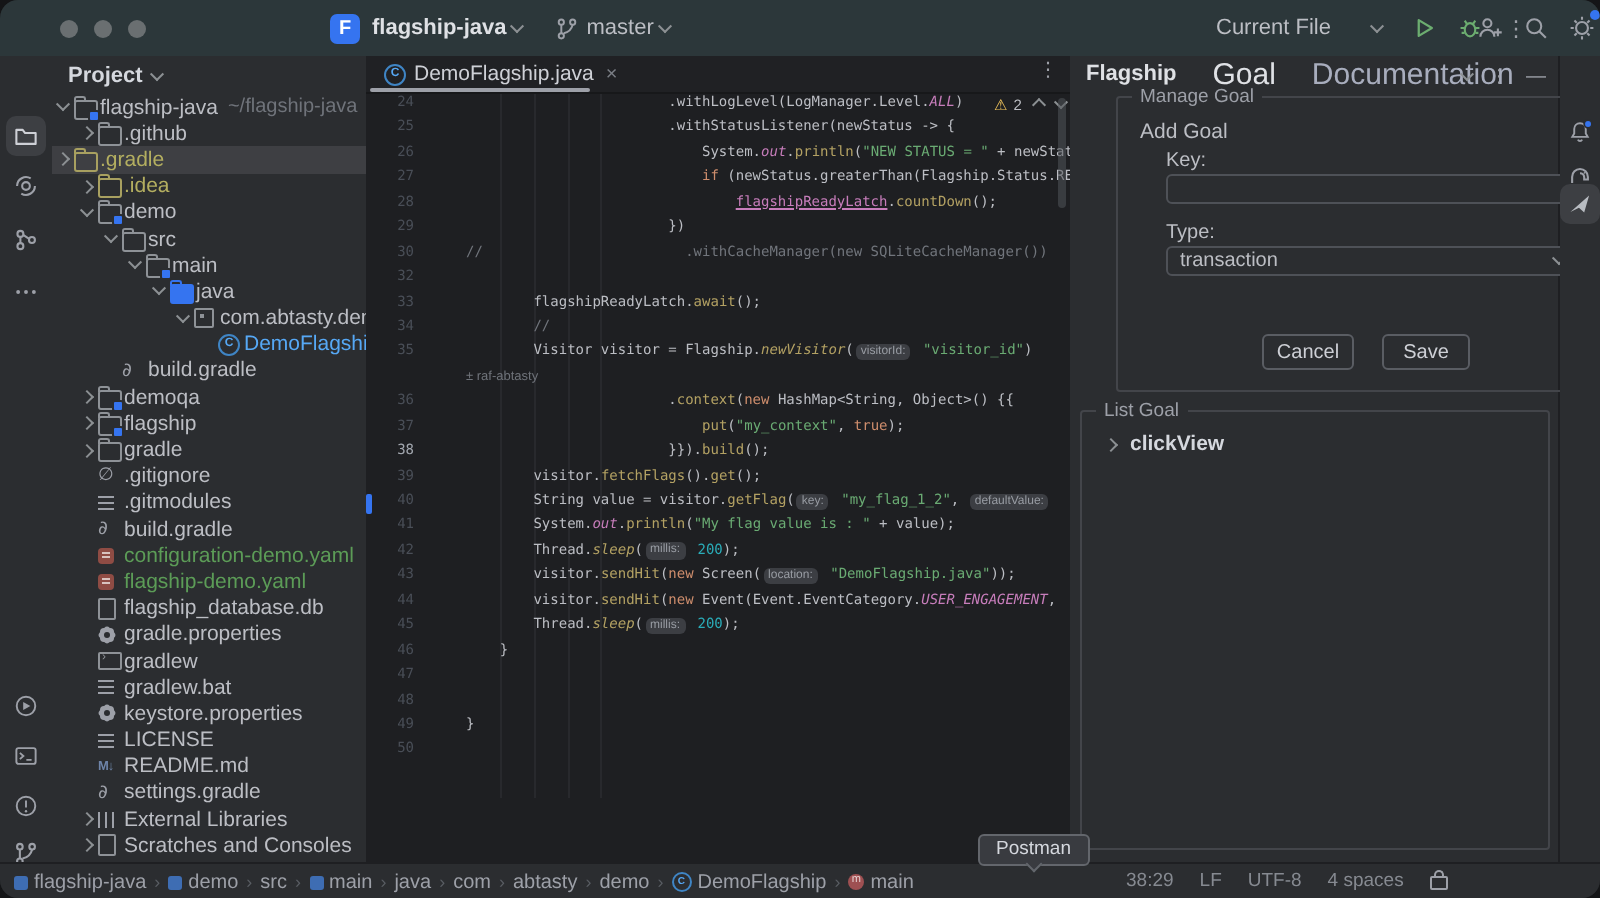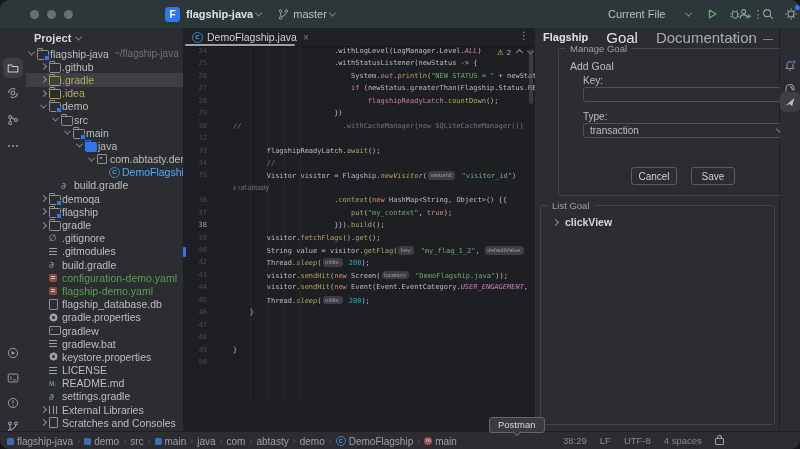--- a/index.html
+++ b/index.html
@@ -68,21 +68,21 @@
   #tab-more{position:absolute;right:6px;top:2px;color:#9DA0A8;font-size:10px;}
   #code-area{position:absolute;left:0;top:19px;width:352px;height:384px;}
   .guide{position:absolute;top:0;height:352px;width:1px;background:#28292D;}
   .cl{position:relative;height:12.45px;line-height:12.45px;white-space:nowrap;}
   .ln{position:absolute;left:0;width:24px;text-align:right;color:#494E57;
       font:7px "DejaVu Sans Mono",monospace;}
   .ln.caret{color:#A1A6AE;}
   .lt{position:absolute;left:50px;white-space:pre;font:7px "DejaVu Sans Mono",monospace;color:#BCBEC4;}
   .cd{color:#BCBEC4;} .ck{color:#CF8E6D;} .cs{color:#6AAB73;} .cn{color:#2AACB8;}
   .cm{color:#B3A163;} .cmi{color:#B3A163;font-style:italic;}
-  .cp{color:#C77DBB;font-style:italic;} .cpu{color:#C77DBB;}
+  .cp{color:#C77DBB;font-style:italic;} .cpu{color:#C77DBB;text-decoration:underline;}
   .cc{color:#71757C;}
   .ci{display:inline-block;background:#3C3E43;color:#989CA3;border-radius:3px;padding:0 2.5px;margin:0 2px 0 1px;
       font:6px "Liberation Sans",sans-serif;line-height:8.5px;vertical-align:0.5px;}
   .author{color:#6F737A;font:6.5px "Liberation Sans",sans-serif;}
   .bookmark{position:absolute;left:0;top:1px;width:2.5px;height:10px;background:#3574F0;border-radius:1px;}
   #insp-widget{position:absolute;left:312px;top:1px;display:flex;align-items:center;gap:3px;background:#1E1F22;padding:0 2px;}
   #warn-tri{color:#F2C55C;font-size:7.5px;font-family:"DejaVu Sans",sans-serif;}
   #warn-count{color:#BCBEC4;font-size:7.5px;}
   #scroll-thumb{position:absolute;left:346px;top:2px;width:4px;height:55px;background:#50535A;border-radius:2px;opacity:.55;}
   
@@ -260,21 +260,21 @@
         </div>
         <div class="trow" style="padding-left: 12px;">
           <span class="tchev">
             <span class="chev r"></span>
           </span>
           <span class="ti">
             <span class="if"></span>
           </span>
           <span class="tlab">.github</span>
         </div>
-        <div class="trow sel" style="padding-left: 12px;">
+        <div class="trow sel" style="">
           <span class="tchev">
             <span class="chev r"></span>
           </span>
           <span class="ti">
             <span class="if ex"></span>
           </span>
           <span class="tlab ex">.gradle</span>
         </div>
         <div class="trow" style="padding-left: 12px;">
           <span class="tchev">
@@ -560,20 +560,24 @@
             <span class="lt"><span class="cd">                        }}).</span><span class="cm">build</span><span class="cd">();</span></span>
           </div>
           <div class="cl">
             <span class="ln">39</span>
             <span class="lt"><span class="cd">        visitor.</span><span class="cm">fetchFlags</span><span class="cd">().</span><span class="cm">get</span><span class="cd">();</span></span>
           </div>
           <div class="cl">
             <span class="ln">40</span>
             <span class="bookmark"></span>
             <span class="lt"><span class="cd">        String value = visitor.</span><span class="cm">getFlag</span><span class="cd">(</span><span class="ci">key:</span><span class="cd"> </span><span class="cs">"my_flag_1_2"</span><span class="cd">, </span><span class="ci">defaultValue:</span></span>
+          </div>
+          <div class="cl">
+            <span class="ln">41</span>
+            <span class="lt"><span class="cd">        System.</span><span class="cp">out</span><span class="cd">.</span><span class="cm">println</span><span class="cd">(</span><span class="cs">"My flag value is : "</span><span class="cd"> + value);</span></span>
           </div>
           <div class="cl">
             <span class="ln">42</span>
             <span class="lt"><span class="cd">        Thread.</span><span class="cmi">sleep</span><span class="cd">(</span><span class="ci">millis:</span><span class="cd"> </span><span class="cn">200</span><span class="cd">);</span></span>
           </div>
           <div class="cl">
             <span class="ln">43</span>
             <span class="lt"><span class="cd">        visitor.</span><span class="cm">sendHit</span><span class="cd">(</span><span class="ck">new</span><span class="cd"> Screen(</span><span class="ci">location:</span><span class="cd"> </span><span class="cs">"DemoFlagship.java"</span><span class="cd">));</span></span>
           </div>
           <div class="cl">

